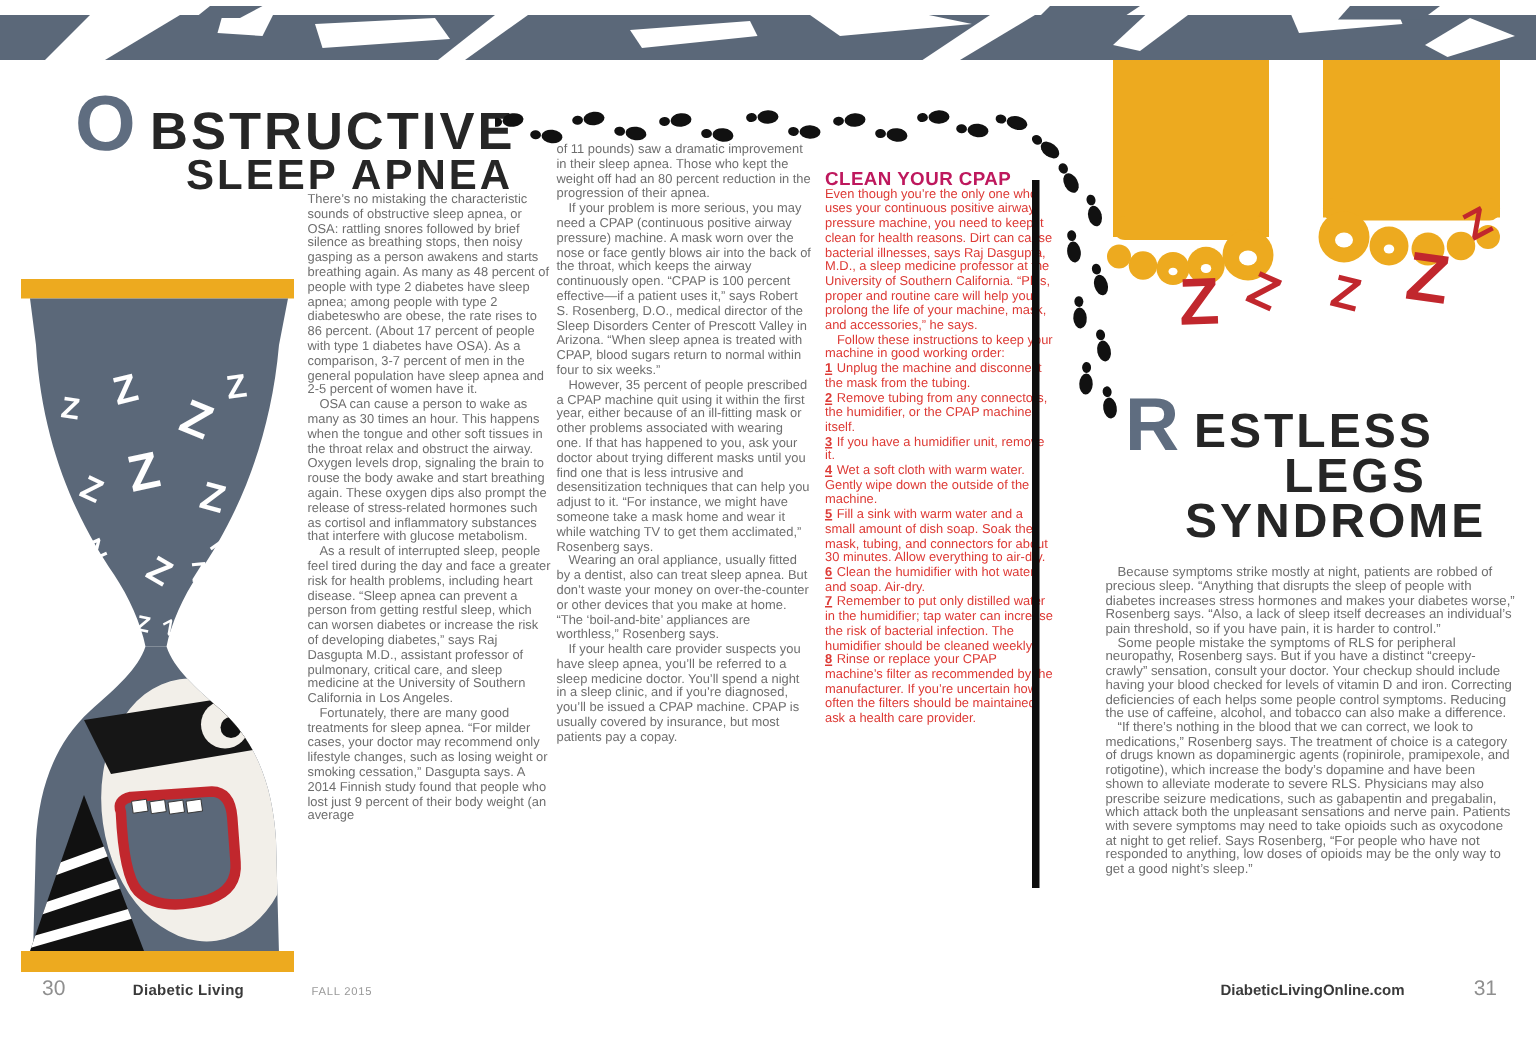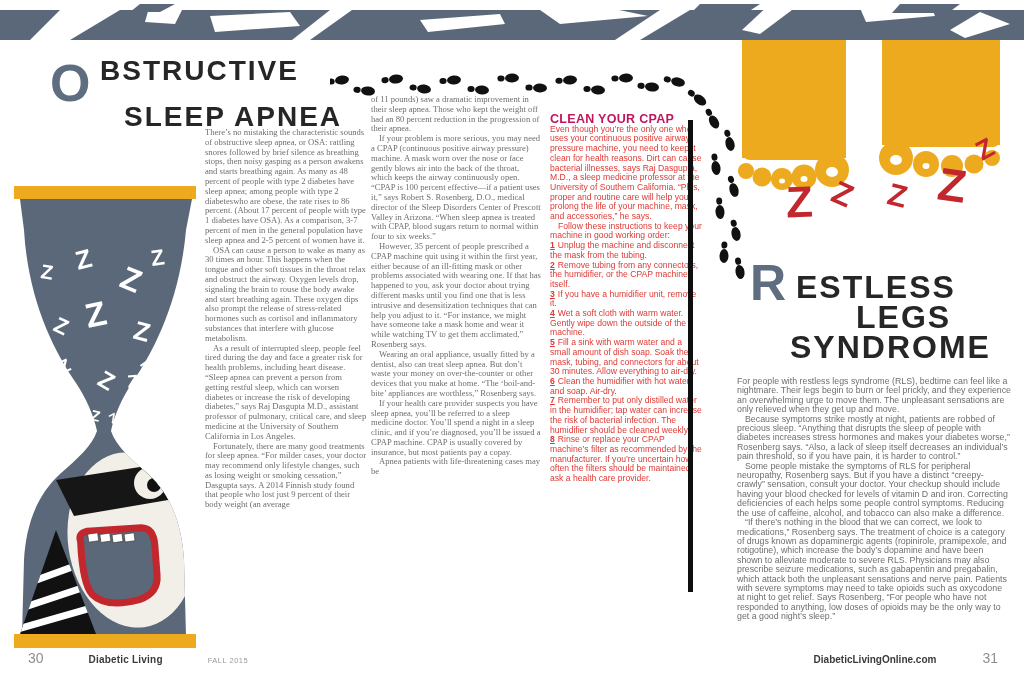--- a/index.html
+++ b/index.html
@@ -6,21 +6,21 @@
   body{width:1024px;height:693px;position:relative;background:#ffffff;overflow:hidden;
        font-family:"Liberation Sans", sans-serif;}
   .abs{position:absolute;}
 
   
   .headline{font-weight:800;color:#262626;letter-spacing:2px;line-height:1;
             font-family:"Liberation Sans", sans-serif;}
   .initial{font-weight:800;color:#5f6d80;line-height:1;}
 
   
-  .col{color:#6e6e6e;font-size:8.6px;line-height:9.8px;text-align:left;font-family:Liberation Serif, serif;}
+  .col{color:#6e6e6e;font-size:8.6px;line-height:9.8px;text-align:left;}
   .col p{margin:0;}
   .col p.ind{text-indent:8px;}
 
   .sidebar{color:#dd3a35;font-size:8.6px;line-height:9.7px;}
   .sidebar p{margin:0;}
   .sidebar p.ind{text-indent:8px;}
   .sidebar-heading{color:#be185d;font-weight:bold;font-size:12.5px;letter-spacing:.3px;margin:0 0 3px 0;}
   .step-num{font-weight:bold;text-decoration:underline;margin-right:3px;}
 
   .rls-body{color:#6e6e6e;font-size:8.8px;line-height:9.4px;}
@@ -55,21 +55,21 @@
     <polygon points="980,8 1010,20 965,34 950,26"></polygon>
   </g>
   <g fill="#5b6879">
     <polygon points="140,0 175,0 160,8 130,8"></polygon>
     <polygon points="700,0 760,0 745,10 690,10"></polygon>
     <polygon points="900,0 960,0 948,9 892,9"></polygon>
   </g>
 </svg>
 
 <span class="abs initial" style="left:50px;top:57px;font-size:52px;">O</span>
-<span class="abs headline" style="left:100px;top:57px;font-size:28px;">BSTRUCTIVE</span>
+<span class="abs headline" style="left:100px;top:70px;font-size:35px;">BSTRUCTIVE</span>
 <span class="abs headline" style="left:124px;top:103px;font-size:28px;">SLEEP APNEA</span>
 
 <svg class="abs" style="left:0;top:178px;" width="210" height="480" viewBox="0 0 210 480">
   <defs>
     <clipPath id="bulgeClip">
       <path d="M97,253 L111,253 C116,268 130,280 148,296 C172,318 182,348 184,382 L186,458 L22,458 L24,382 C26,348 36,318 60,296 C78,280 92,268 97,253 Z"></path>
     </clipPath>
     <clipPath id="coneClip">
       <polygon points="56,352 20,456 96,456"></polygon>
     </clipPath>
@@ -260,21 +260,20 @@
   <p class="ind">As a result of interrupted sleep, people feel tired during the day and face a greater risk for health problems, including heart disease. “Sleep apnea can prevent a person from getting restful sleep, which can worsen diabetes or increase the risk of developing diabetes,” says Raj Dasgupta M.D., assistant professor of pulmonary, critical care, and sleep medicine at the University of Southern California in Los Angeles.</p>
   <p class="ind">Fortunately, there are many good treatments for sleep apnea. “For milder cases, your doctor may recommend only lifestyle changes, such as losing weight or smoking cessation,” Dasgupta says. A 2014 Finnish study found that people who lost just 9 percent of their body weight (an average</p>
 </div>
 
 <div class="abs col" style="left:371px;top:95px;width:170px;">
   <p>of 11 pounds) saw a dramatic improvement in their sleep apnea. Those who kept the weight off had an 80 percent reduction in the progression of their apnea.</p>
   <p class="ind">If your problem is more serious, you may need a CPAP (continuous positive airway pressure) machine. A mask worn over the nose or face gently blows air into the back of the throat, which keeps the airway continuously open. “CPAP is 100 percent effective—if a patient uses it,” says Robert S. Rosenberg, D.O., medical director of the Sleep Disorders Center of Prescott Valley in Arizona. “When sleep apnea is treated with CPAP, blood sugars return to normal within four to six weeks.”</p>
   <p class="ind">However, 35 percent of people prescribed a CPAP machine quit using it within the first year, either because of an ill-fitting mask or other problems associated with wearing one. If that has happened to you, ask your doctor about trying different masks until you find one that is less intrusive and desensitization techniques that can help you adjust to it. “For instance, we might have someone take a mask home and wear it while watching TV to get them acclimated,” Rosenberg says.</p>
   <p class="ind">Wearing an oral appliance, usually fitted by a dentist, also can treat sleep apnea. But don’t waste your money on over-the-counter or other devices that you make at home. “The ‘boil-and-bite’ appliances are worthless,” Rosenberg says.</p>
   <p class="ind">If your health care provider suspects you have sleep apnea, you’ll be referred to a sleep medicine doctor. You’ll spend a night in a sleep clinic, and if you’re diagnosed, you’ll be issued a CPAP machine. CPAP is usually covered by insurance, but most patients pay a copay.</p>
-  <p class="ind">Apnea patients with life-threatening cases may be</p>
 </div>
 
 <div class="abs sidebar" style="left:550px;top:115px;width:152px;">
   <p class="sidebar-heading">CLEAN YOUR CPAP</p>
   <p>Even though you’re the only one who uses your continuous positive airway pressure machine, you need to keep it clean for health reasons. Dirt can cause bacterial illnesses, says Raj Dasgupta, M.D., a sleep medicine professor at the University of Southern California. “Plus, proper and routine care will help you prolong the life of your machine, mask, and accessories,” he says.</p>
   <p class="ind">Follow these instructions to keep your machine in good working order:</p>
   <p><span class="step-num">1</span><span>Unplug the machine and disconnect the mask from the tubing.</span></p>
   <p><span class="step-num">2</span><span>Remove tubing from any connectors, the humidifier, or the CPAP machine itself.</span></p>
   <p><span class="step-num">3</span><span>If you have a humidifier unit, remove it.</span></p>
   <p><span class="step-num">4</span><span>Wet a soft cloth with warm water. Gently wipe down the outside of the machine.</span></p>
@@ -285,21 +284,20 @@
 </div>
 
 <div class="abs divider" style="left:688px;top:120px;width:5px;height:472px;"></div>
 
 <span class="abs initial" style="left:750px;top:258px;font-size:50px;">R</span>
 <span class="abs headline" style="left:796px;top:271px;font-size:32px;">ESTLESS</span>
 <span class="abs headline" style="left:856px;top:301px;font-size:32px;">LEGS</span>
 <span class="abs headline" style="left:790px;top:331px;font-size:32px;">SYNDROME</span>
 
 <div class="abs rls-body" style="left:737px;top:377px;width:274px;">
-  <p>For people with restless legs syndrome (RLS), bedtime can feel like a nightmare. Their legs begin to burn or feel prickly, and they experience an overwhelming urge to move them. The unpleasant sensations are only relieved when they get up and move.</p>
   <p class="ind">Because symptoms strike mostly at night, patients are robbed of precious sleep. “Anything that disrupts the sleep of people with diabetes increases stress hormones and makes your diabetes worse,” Rosenberg says. “Also, a lack of sleep itself decreases an individual’s pain threshold, so if you have pain, it is harder to control.”</p>
   <p class="ind">Some people mistake the symptoms of RLS for peripheral neuropathy, Rosenberg says. But if you have a distinct “creepy-crawly” sensation, consult your doctor. Your checkup should include having your blood checked for levels of vitamin D and iron. Correcting deficiencies of each helps some people control symptoms. Reducing the use of caffeine, alcohol, and tobacco can also make a difference.</p>
   <p class="ind">“If there’s nothing in the blood that we can correct, we look to medications,” Rosenberg says. The treatment of choice is a category of drugs known as dopaminergic agents (ropinirole, pramipexole, and rotigotine), which increase the body’s dopamine and have been shown to alleviate moderate to severe RLS.  Physicians may also prescribe seizure medications, such as gabapentin and pregabalin, which attack both the unpleasant sensations and nerve pain. Patients with severe symptoms may need to take opioids such as oxycodone at night to get relief. Says Rosenberg, “For people who have not responded to anything, low doses of opioids may be the only way to get a good night’s sleep.”</p>
 </div>
 
 <div class="abs footer" style="left:28px;top:650px;gap:45px;">
   <span class="pgnum">30</span>
   <span class="brand">Diabetic Living</span>
   <span class="issue">FALL 2015</span>
 </div>

